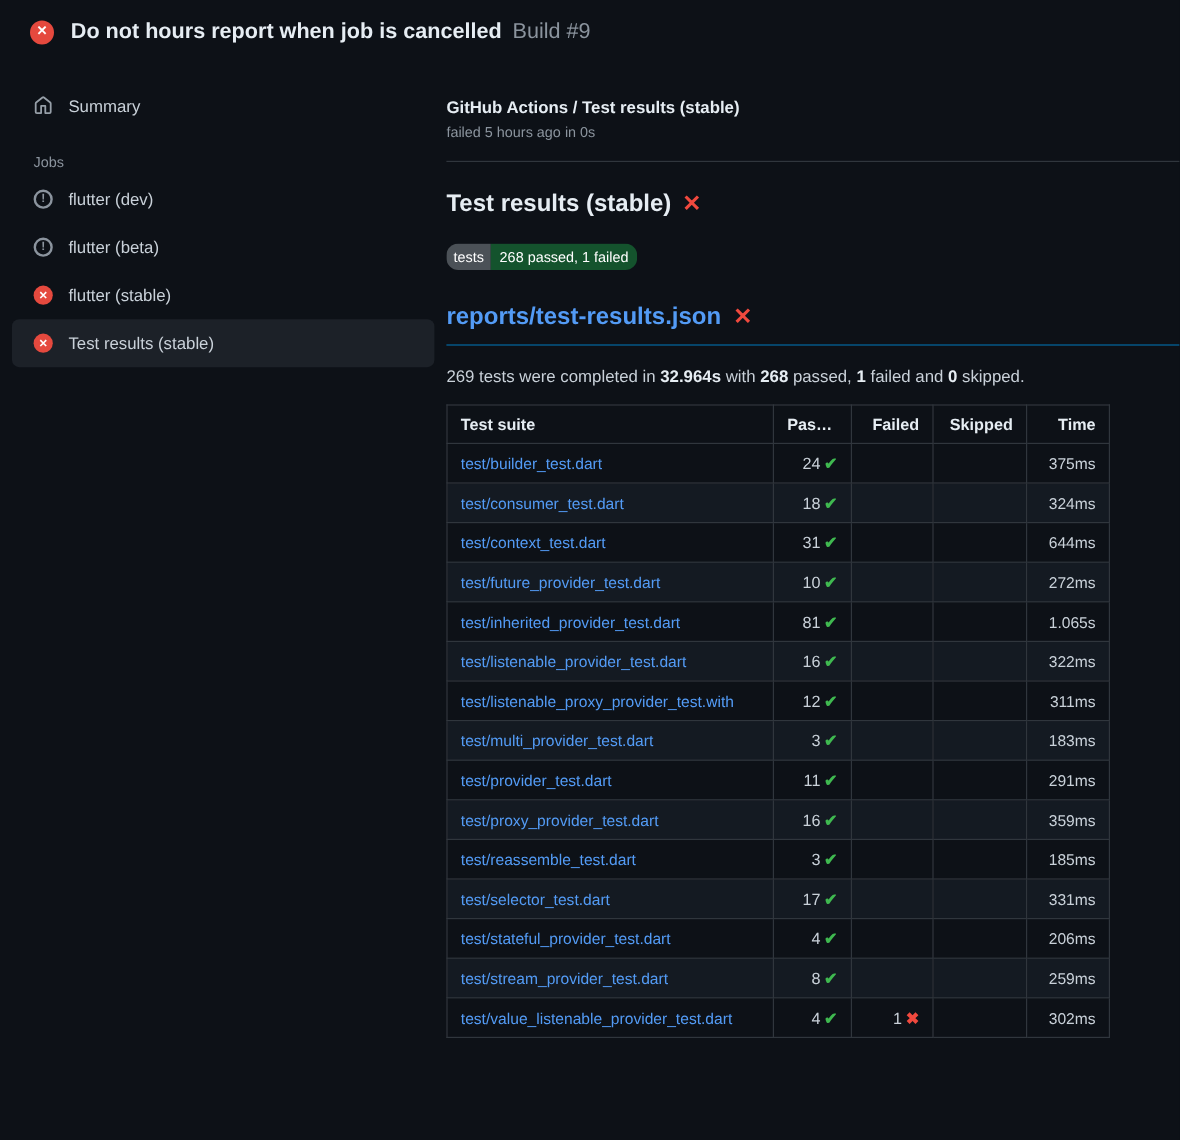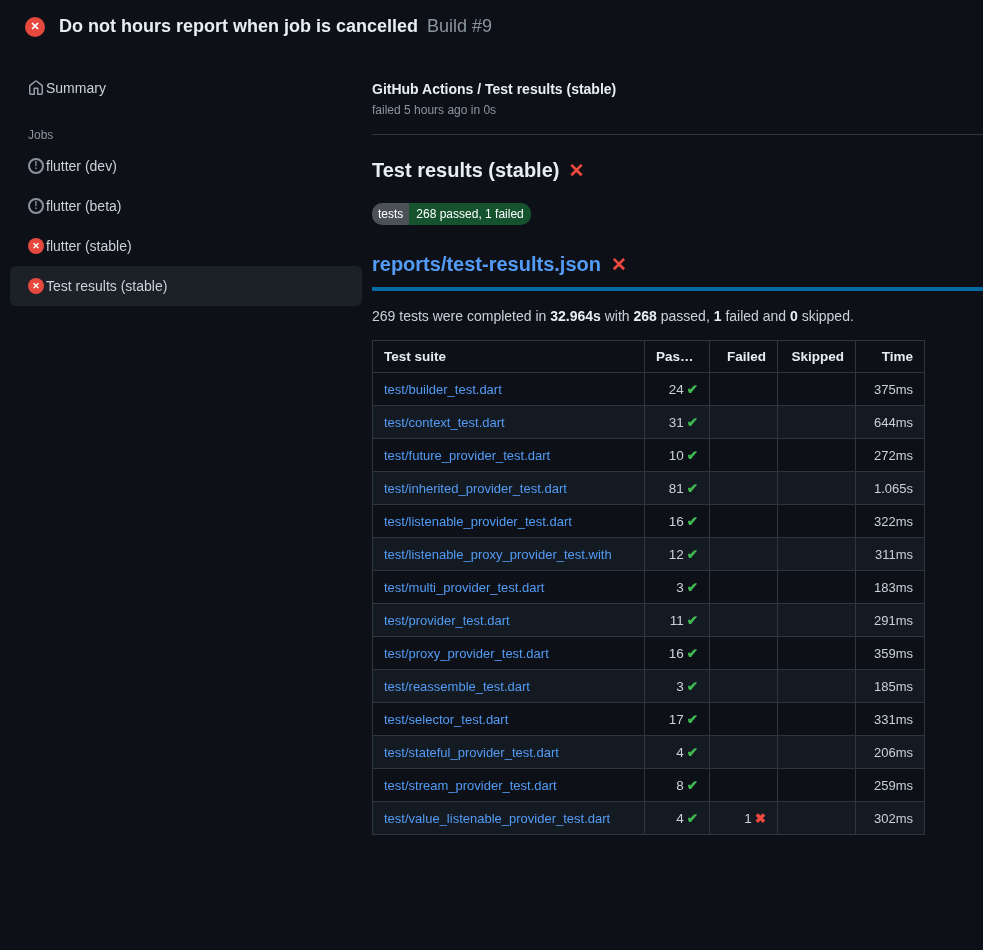--- a/index.html
+++ b/index.html
@@ -32,21 +32,21 @@
   }
   .build-title { margin: 0; font-size: 18px; font-weight: 700; color: #e6edf3; }
   .build-number { color: #8b949e; font-weight: 500; margin-left: 4px; }
 
   
   .layout { display: flex; align-items: flex-start; }
 
   
   .sidebar { width: 372px; flex: none; padding: 17px 10px 0 10px; }
   .side-item {
-    display: flex; align-items: center; gap: 2px;
+    display: flex; align-items: center; gap: 13px;
     height: 40px; padding: 0 18px; border-radius: 6px;
     font-size: 14px; color: #c9d1d9; cursor: pointer;
   }
   .side-item.selected { background: #1c2128; }
   .side-item .home-svg { color: #969fa8; display: inline-flex; }
   .jobs-label {
     margin-top: 20px; margin-bottom: 4px; padding: 0 18px;
     font-size: 12px; color: #8b949e;
   }
 
@@ -66,21 +66,21 @@
     display: inline-flex; margin-top: 21px;
     font-size: 12px; line-height: 1; border-radius: 10px; overflow: hidden;
     color: #fff;
   }
   .badge .badge-label { background: #4b5157; padding: 5px 6px; }
   .badge .badge-value { background: #14532d; padding: 5px 7px; }
 
   .report-title {
     margin: 28px 0 0 0; display: flex; align-items: center; gap: 10px;
     font-size: 20px; font-weight: 700;
-    border-bottom: 4px solid #0369a1; padding-bottom: 11px;
+    border-bottom: 1px solid #0369a1; padding-bottom: 11px;
   }
   .report-title a { color: #539bf5; text-decoration: none; }
 
   .summary-line { margin-top: 17px; font-size: 14px; color: #c9d1d9; }
   .summary-line .b { font-weight: 700; color: #e6edf3; }
 
   
   table.results {
     margin-top: 16px; border-collapse: collapse; table-layout: fixed;
     width: 552px; font-size: 13.5px;
@@ -184,20 +184,27 @@
 
           <tr>
             <td class="suite"><a href="#">test/builder_test.dart</a></td>
             <td class="num"><span><span>24</span><span class="check">✔</span></span></td>
             <td class="num"></td>
             <td class="num"></td>
             <td class="time">375ms</td>
           </tr>
 
 
+          <tr>
+            <td class="suite"><a href="#">test/consumer_test.dart</a></td>
+            <td class="num"><span><span>18</span><span class="check">✔</span></span></td>
+            <td class="num"></td>
+            <td class="num"></td>
+            <td class="time">324ms</td>
+          </tr>
 
           <tr>
             <td class="suite"><a href="#">test/context_test.dart</a></td>
             <td class="num"><span><span>31</span><span class="check">✔</span></span></td>
             <td class="num"></td>
             <td class="num"></td>
             <td class="time">644ms</td>
           </tr>
 
           <tr>

